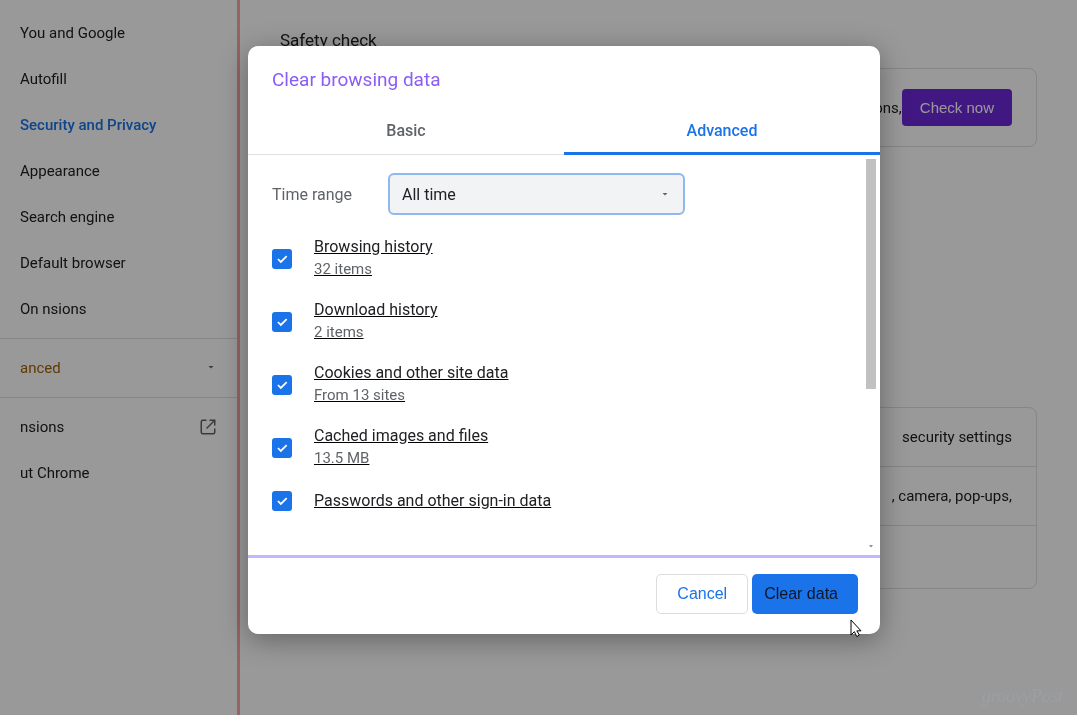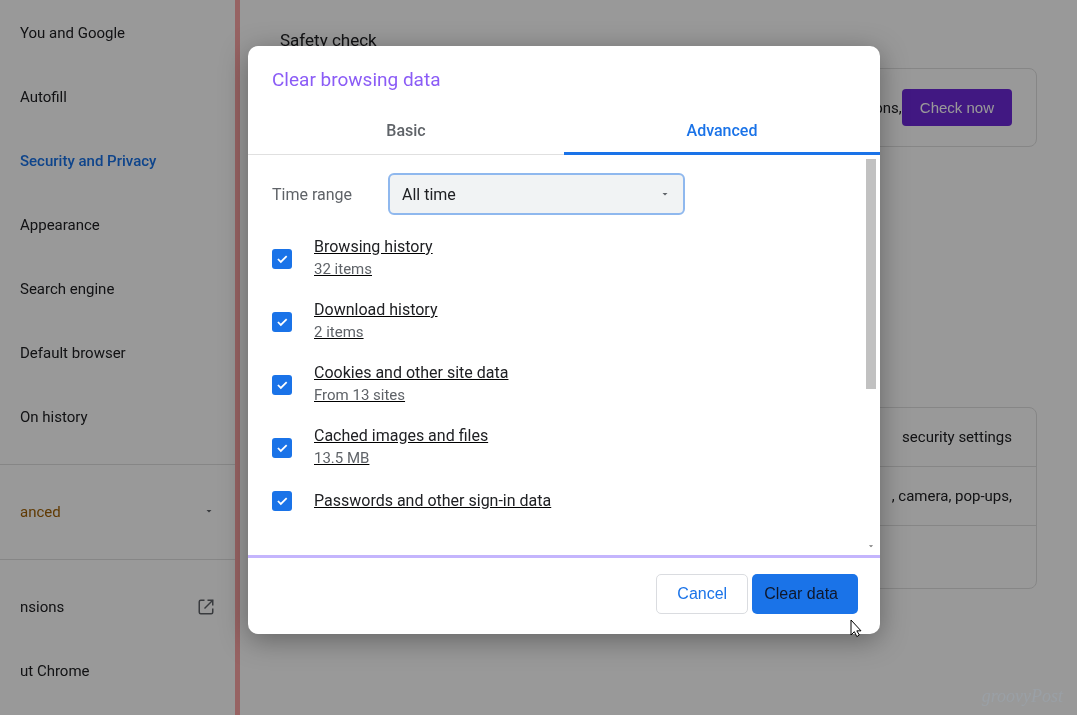--- a/index.html
+++ b/index.html
@@ -13,24 +13,23 @@
   }
   .page {
     position: absolute;
     inset: 0;
     display: flex;
   }
   
   .sidebar {
     width: 240px;
     padding-top: 10px;
-    border-right: 5px solid #fca5a5;
+    border-right: 3px solid #fca5a5;
     display: flex;
     flex-direction: column;
-    gap: 18px;
   }
   .sidebar-item {
     padding: 14px 20px;
     font-size: 15px;
     color: #202124;
     cursor: pointer;
   }
   .sidebar-item.active { color: #1a73e8; font-weight: 500; }
   .sidebar-item.collapsible {
     display: flex; align-items: center; justify-content: space-between;
@@ -181,21 +180,21 @@
 
 <div class="page">
 
   <div class="sidebar">
     <div class="sidebar-item">You and Google</div>
     <div class="sidebar-item">Autofill</div>
     <div class="sidebar-item active">Security and Privacy</div>
     <div class="sidebar-item">Appearance</div>
     <div class="sidebar-item">Search engine</div>
     <div class="sidebar-item">Default browser</div>
-    <div class="sidebar-item">On history</div>
+    <div class="sidebar-item">On nsions</div>
     <div class="sidebar-separator"></div>
     <div class="sidebar-item collapsible sidebar-advanced-row">
       <span>anced</span>
       <span class="chevron">
         <svg width="12" height="12" viewBox="0 0 24 24" fill="currentColor">
             <path d="M7 10l5 5 5-5z"></path>
           </svg>
       </span>
     </div>
     <div class="sidebar-separator"></div>

